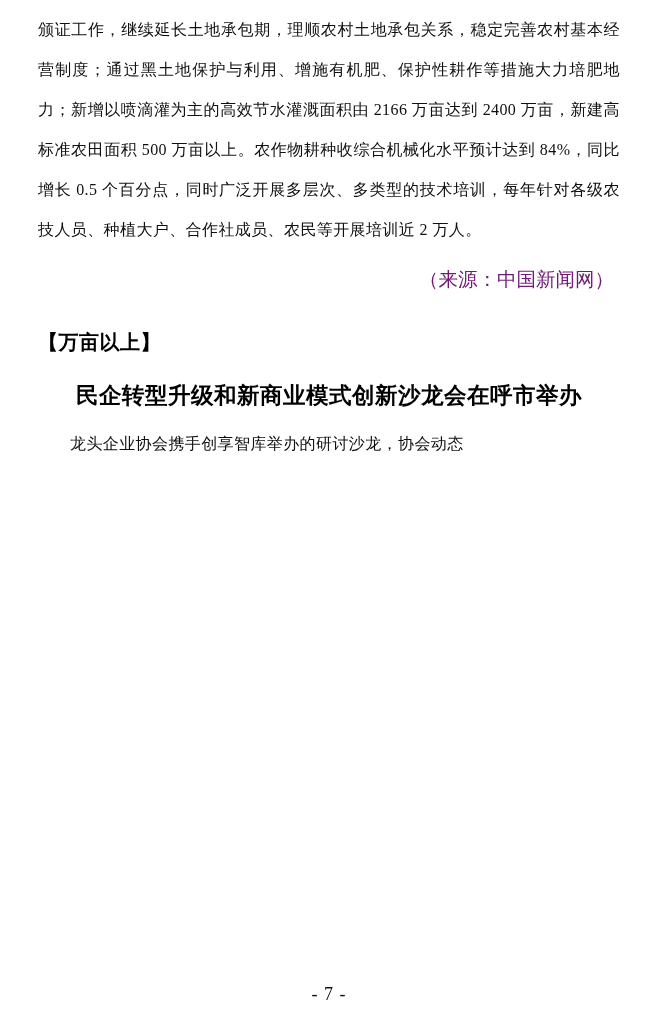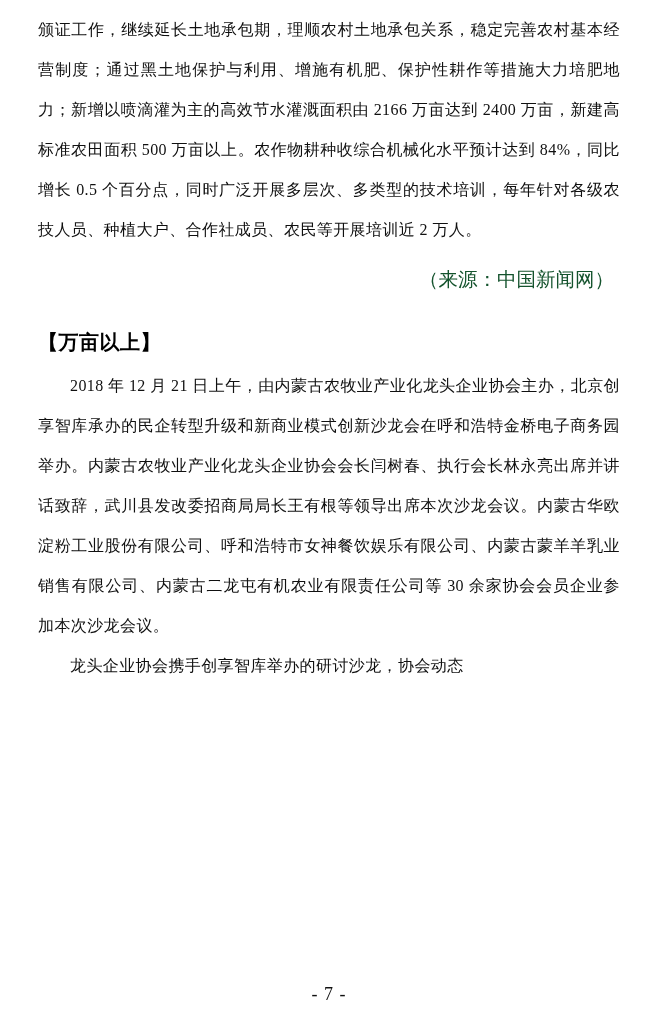--- a/index.html
+++ b/index.html
@@ -32,21 +32,21 @@
   }
   .para.indent {
     text-indent: 2em;
   }
   .source-line {
     font-size: 19.5px;
     line-height: 40px;
     text-align: right;
     margin: 10px 0 0 0;
     padding-right: 6px;
-    color: #14532d;
+    color: #701a75;
   }
   .section-tag {
     font-size: 20px;
     line-height: 40px;
     font-weight: bold;
     margin: 22px 0 0 0;
     color: #000000;
     letter-spacing: 0.5px;
   }
   .article-title {
@@ -76,21 +76,21 @@
 <body>
 
 <div class="page">
 
   <p class="para">颁证工作，继续延长土地承包期，理顺农村土地承包关系，稳定完善农村基本经营制度；通过黑土地保护与利用、增施有机肥、保护性耕作等措施大力培肥地力；新增以喷滴灌为主的高效节水灌溉面积由 2166 万亩达到 2400 万亩，新建高标准农田面积 500 万亩以上。农作物耕种收综合机械化水平预计达到 84%，同比增长 0.5 个百分点，同时广泛开展多层次、多类型的技术培训，每年针对各级农技人员、种植大户、合作社成员、农民等开展培训近 2 万人。</p>
 
   <p class="source-line">（来源：中国新闻网）</p>
 
   <p class="section-tag">【万亩以上】</p>
 
+  <h1 class="article-title">民企转型升级和新商业模式创新沙龙会在呼市举办</h1>
 
   <div class="body-block">
-    <p class="para indent">2018 年 12 月 21 日上午，由内蒙古农牧业产业化龙头企业协会主办，北京创享智库承办的民企转型升级和新商业模式创新沙龙会在呼和浩特金桥电子商务园举办。内蒙古农牧业产业化龙头企业协会会长闫树春、执行会长林永亮出席并讲话致辞，武川县发改委招商局局长王有根等领导出席本次沙龙会议。内蒙古华欧淀粉工业股份有限公司、呼和浩特市女神餐饮娱乐有限公司、内蒙古蒙羊羊乳业销售有限公司、内蒙古二龙屯有机农业有限责任公司等 30 余家协会会员企业参加本次沙龙会议。</p>
     <p class="para indent">龙头企业协会携手创享智库举办的研讨沙龙，协会动态</p>
   </div>
 
   <div class="footer">- 7 -</div>
 
 </div>
 
 </body></html>

